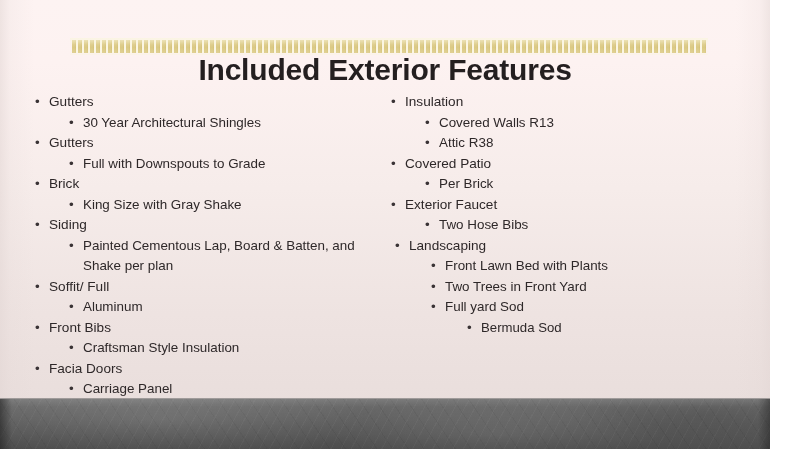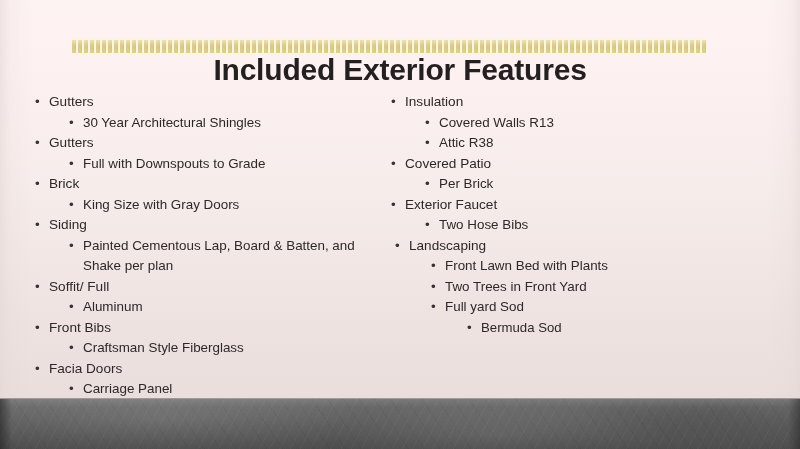--- a/index.html
+++ b/index.html
@@ -7,31 +7,32 @@
     margin: 0;
     padding: 0;
     background: #ffffff;
   }
   body {
     font-family: "Liberation Sans", sans-serif;
   }
 
   .slide {
     position: relative;
-    width: 800px;
+    width: 722px;
     height: 449px;
     overflow: hidden;
     background:
       linear-gradient(180deg,
         #fdf3f2 0%,
         #fdf2f1 14%,
         #f6ecea 42%,
         #eee3e1 70%,
         #e9dedc 90%,
         #e7dcda 100%);
+    padding-left: 48px;
   }
 
   
   .slide-vignette {
     position: absolute;
     inset: 0;
     pointer-events: none;
     background:
       linear-gradient(90deg,
         rgba(226,214,212,0.55) 0px,
@@ -224,21 +225,21 @@
           <li class="item l2">
             <span class="bullet">•</span>
             <span class="txt">Full with Downspouts to Grade</span>
           </li>
           <li class="item l1">
             <span class="bullet">•</span>
             <span class="txt">Brick</span>
           </li>
           <li class="item l2">
             <span class="bullet">•</span>
-            <span class="txt">King Size with Gray Doors</span>
+            <span class="txt">King Size with Gray Shake</span>
           </li>
           <li class="item l1">
             <span class="bullet">•</span>
             <span class="txt">Siding</span>
           </li>
           <li class="item l2">
             <span class="bullet">•</span>
             <span class="txt">Painted Cementous Lap, Board &amp; Batten, and Shake per plan</span>
           </li>
           <li class="item l1">
@@ -248,21 +249,21 @@
           <li class="item l2">
             <span class="bullet">•</span>
             <span class="txt">Aluminum</span>
           </li>
           <li class="item l1">
             <span class="bullet">•</span>
             <span class="txt">Front Bibs</span>
           </li>
           <li class="item l2">
             <span class="bullet">•</span>
-            <span class="txt">Craftsman Style Fiberglass</span>
+            <span class="txt">Craftsman Style Insulation</span>
           </li>
           <li class="item l1">
             <span class="bullet">•</span>
             <span class="txt">Facia Doors</span>
           </li>
           <li class="item l2">
             <span class="bullet">•</span>
             <span class="txt">Carriage Panel</span>
           </li>
           <li class="item l1">

